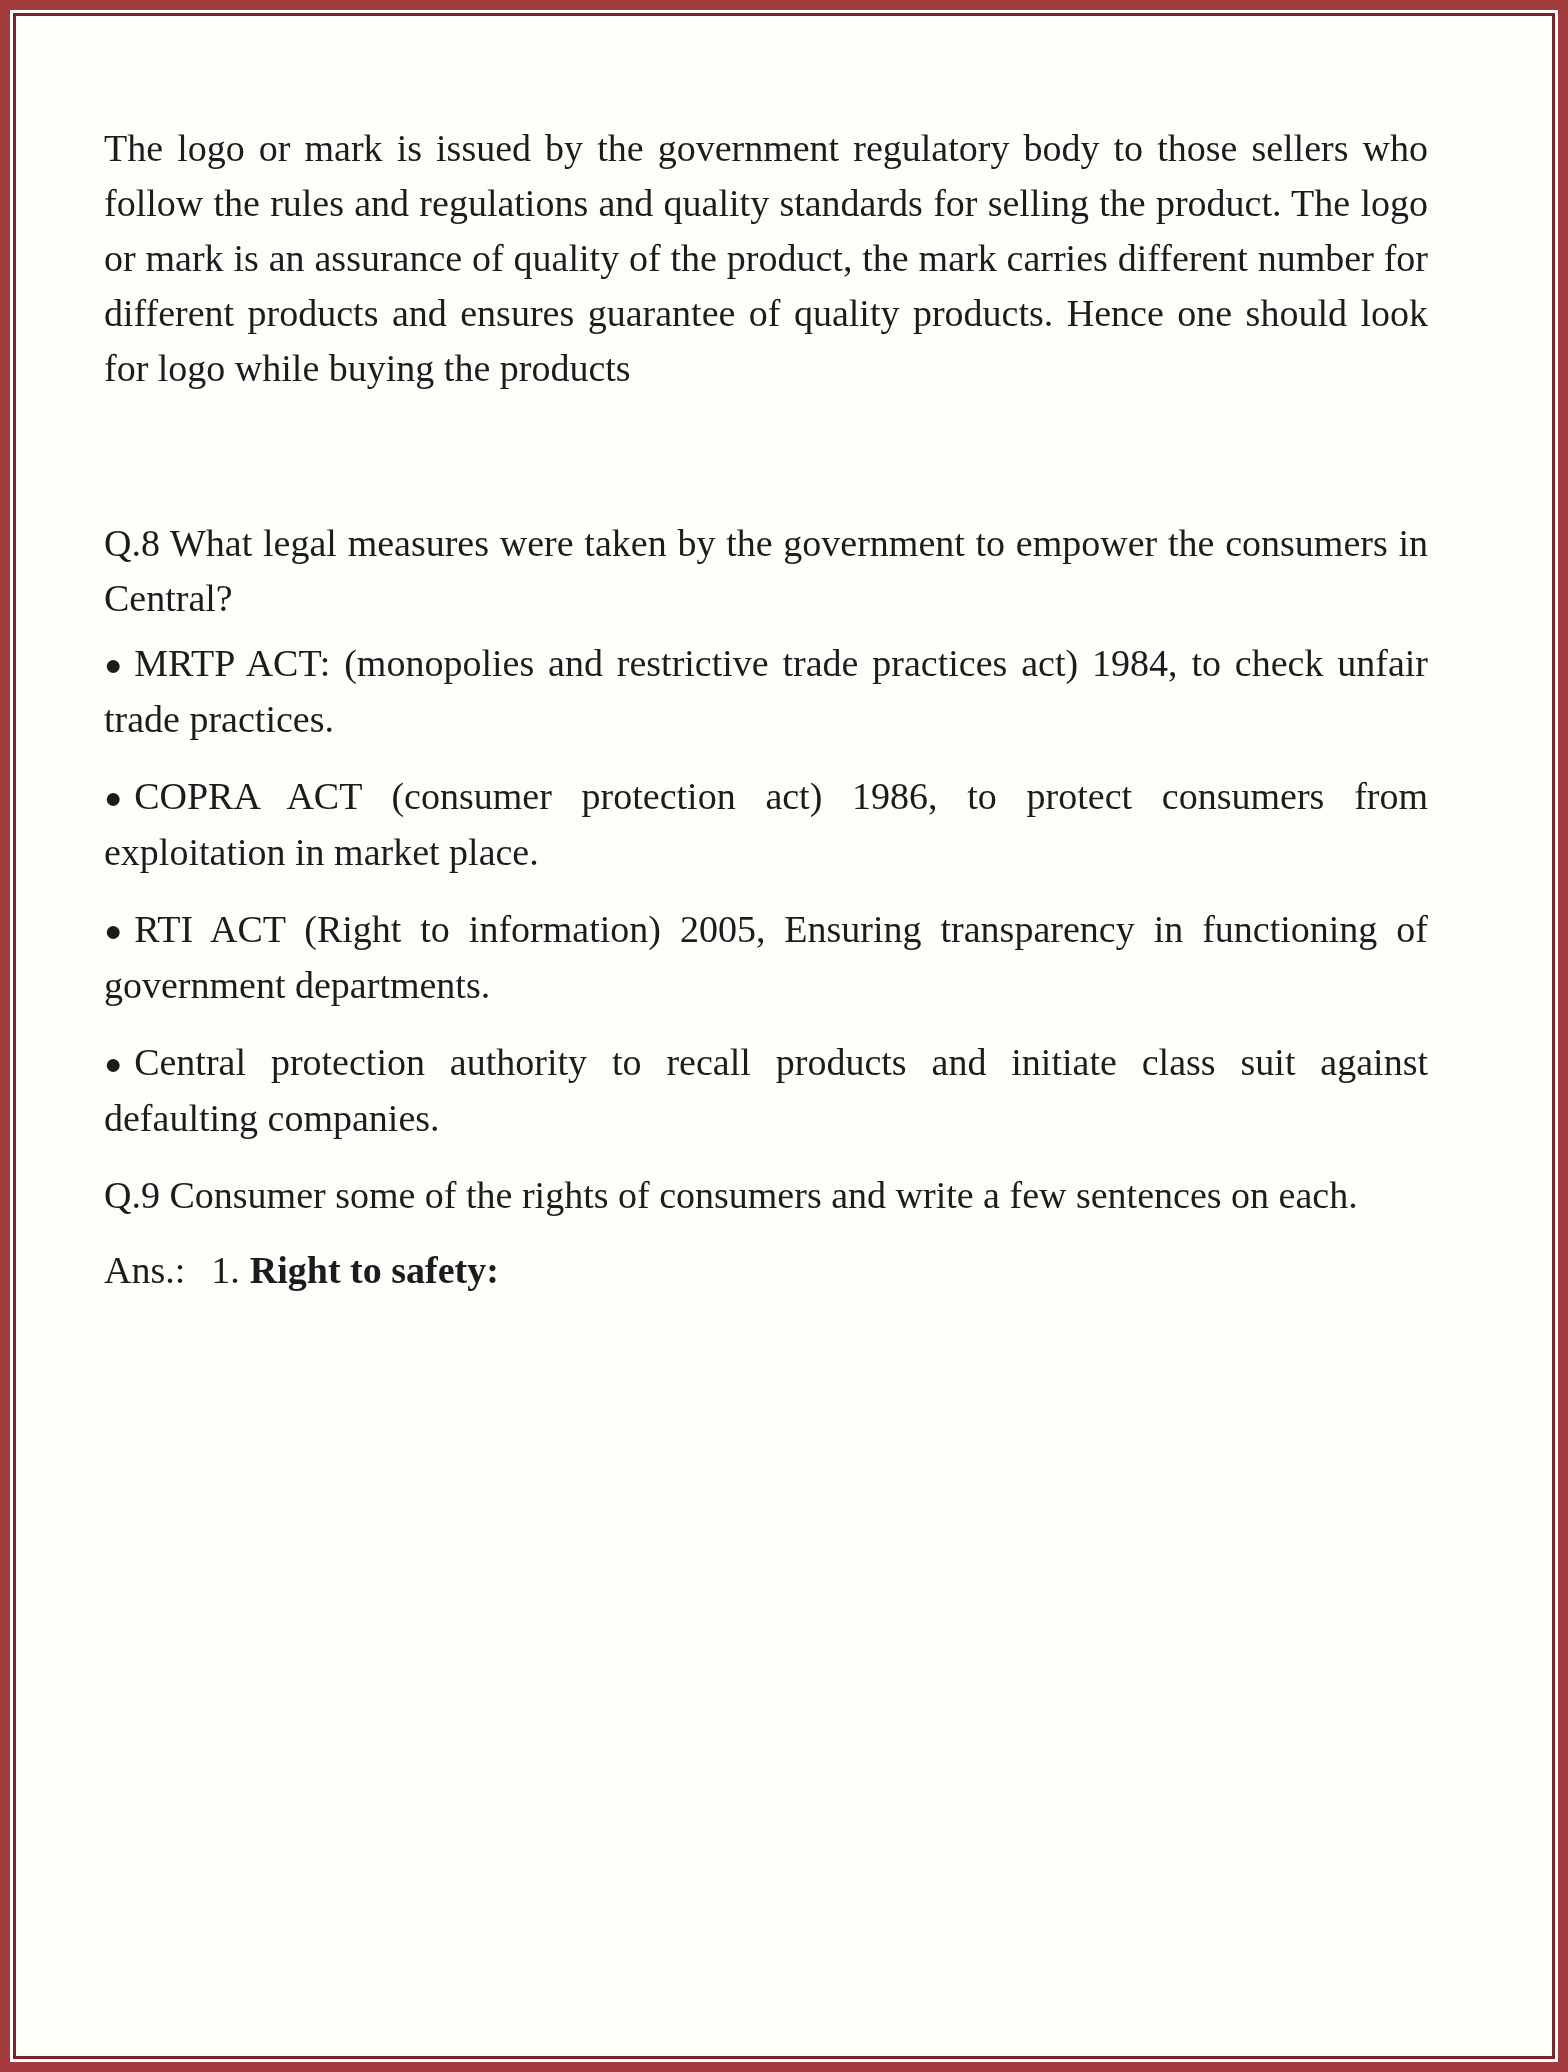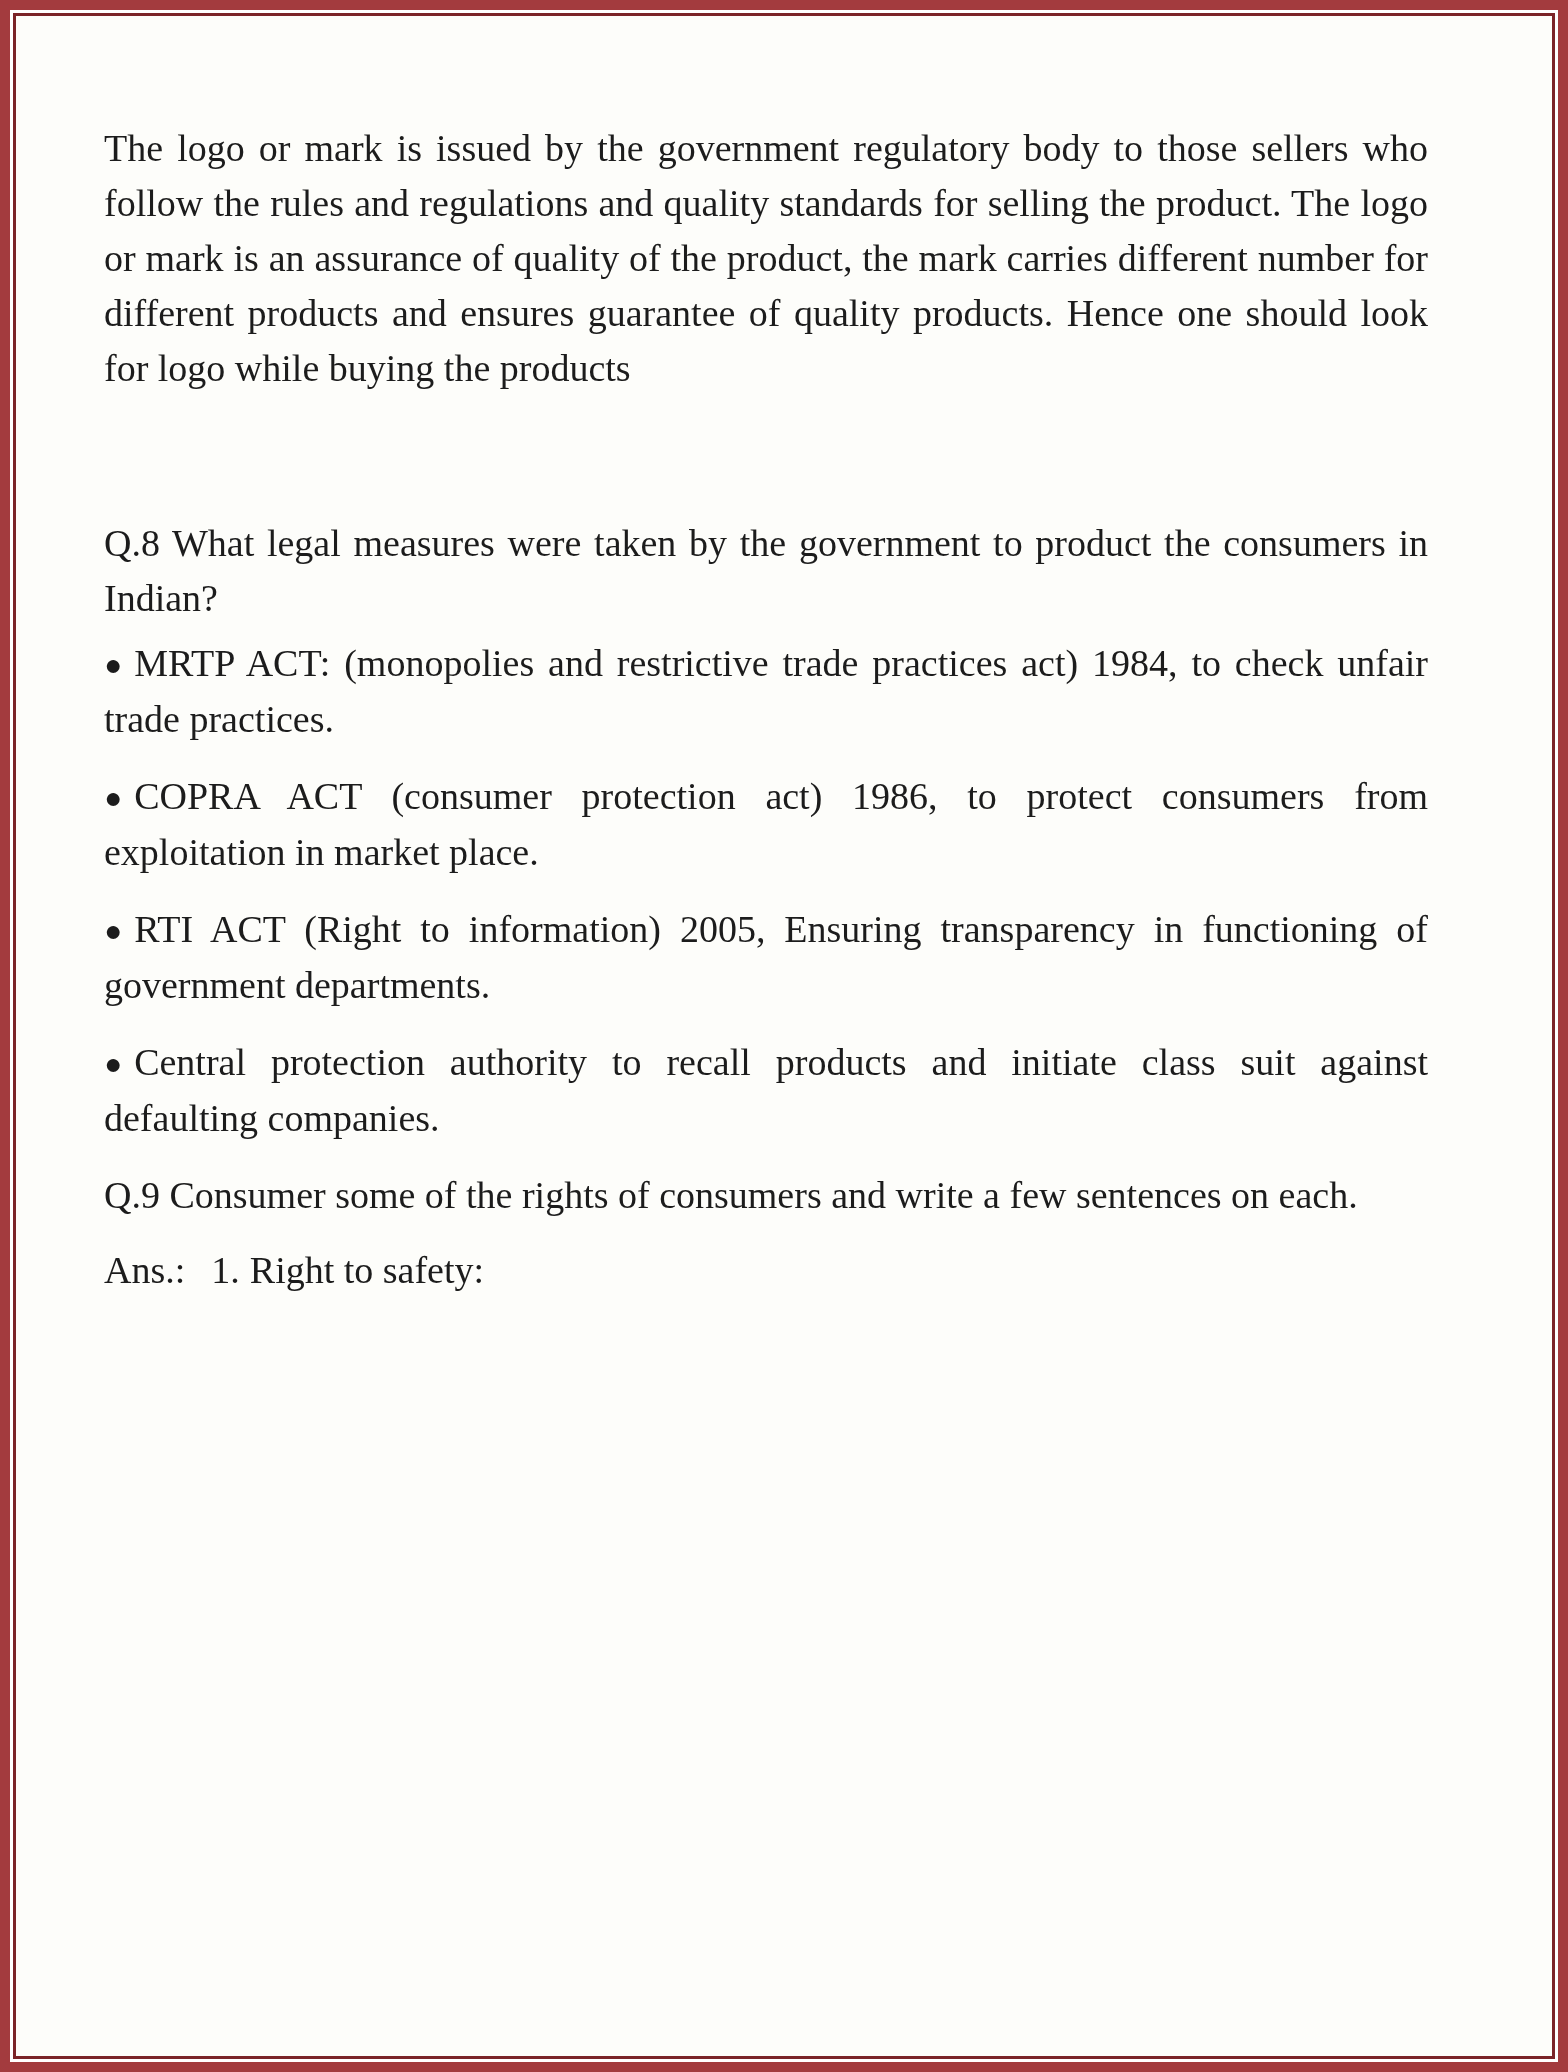--- a/index.html
+++ b/index.html
@@ -44,32 +44,32 @@
   .bullet-item.last { margin-bottom: 100px; }
   .q9          { margin-bottom: 20px; }
   .bullet-glyph {
     display: inline-block;
     margin-right: 12px;
     font-size: 30px;
     vertical-align: 1px;
   }
   .ans-label   { margin-right: 26px; }
   .ans-number  { margin-right: 10px; }
-  .bold        { font-weight: normal; }
+  .bold        { font-weight: bold; }
 </style>
 </head>
 <body>
 
 <div class="page">
   <div class="frame-cream">
     <div class="content">
 
       <p class="para">The logo or mark is issued by the government regulatory body to those sellers who follow the rules and regulations and quality standards for selling the product. The logo or mark is an assurance of quality of the product, the mark carries different number for different products and ensures guarantee of quality products. Hence one should look for logo while buying the products</p>
 
-      <p class="question">Q.8 What legal measures were taken by the government to product the consumers in Indian?</p>
+      <p class="question">Q.8 What legal measures were taken by the government to empower the consumers in Central?</p>
 
 
       <div>
         <p class="bullet-item">
           <span class="bullet-glyph">●</span><span>MRTP ACT: (monopolies and restrictive trade practices act) 1984, to check unfair trade practices.</span>
         </p>
         <p class="bullet-item">
           <span class="bullet-glyph">●</span><span>COPRA ACT (consumer protection act) 1986, to protect consumers from exploitation in market place.</span>
         </p>
         <p class="bullet-item">

